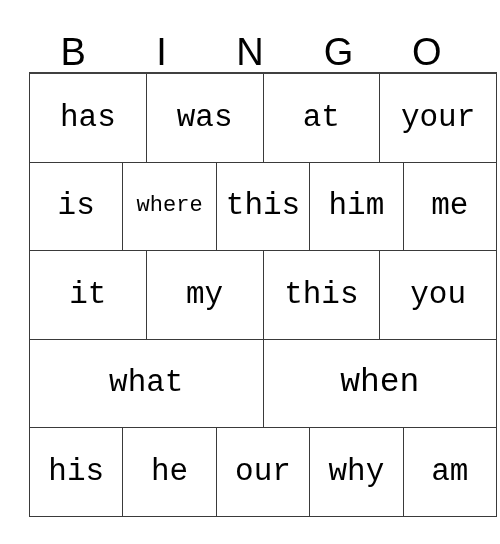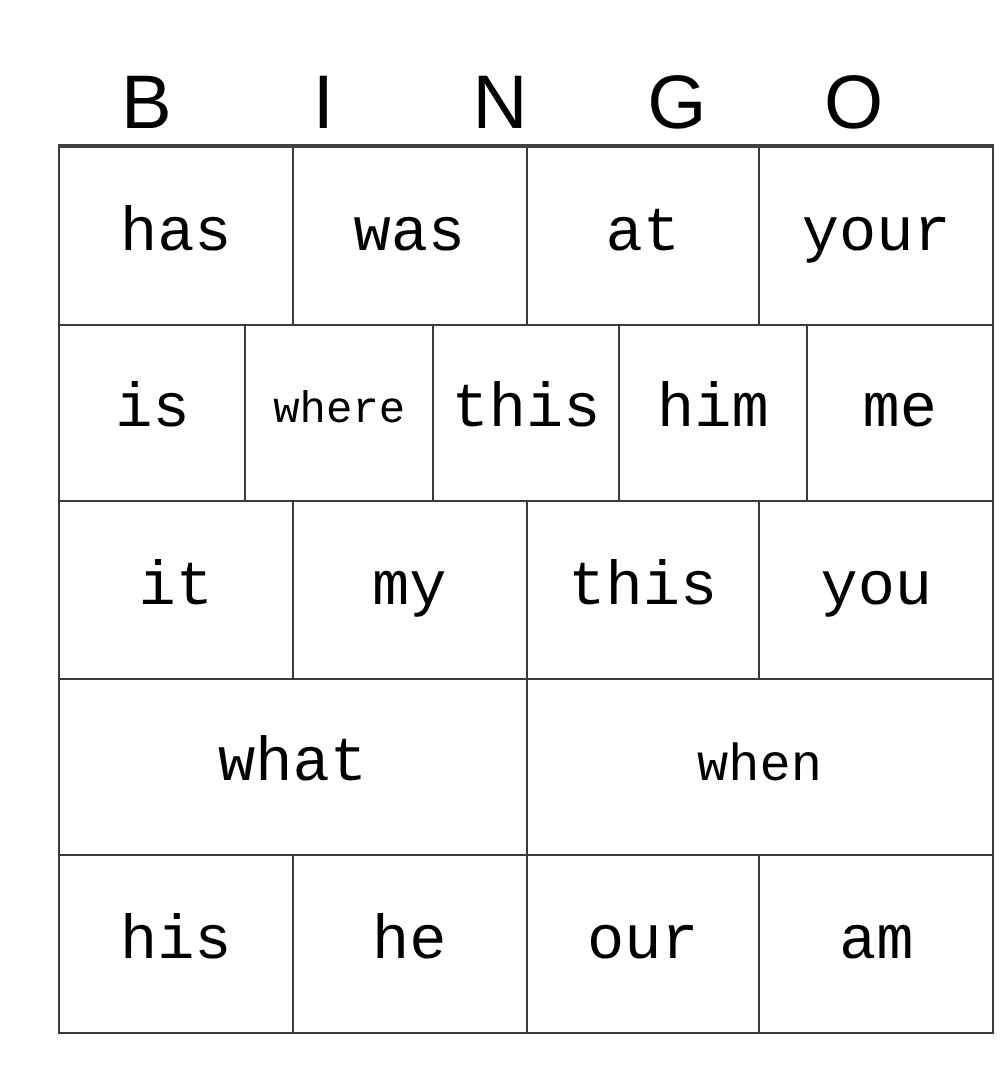--- a/index.html
+++ b/index.html
@@ -71,21 +71,21 @@
     text-align: center;
     font-size: 31px;
     line-height: 34px;
     font-weight: 400;
     color: #000000;
     white-space: nowrap;
     user-select: none;
   }
   
   .cell-text.shrink-sm { font-size: 22px; line-height: 26px; }
-  .cell-text.shrink-md { font-size: 26px; line-height: 30px; }
+  .cell-text.shrink-md { font-size: 33px; line-height: 30px; }
 </style>
 </head>
 <body>
 
 <div class="card">
 
   <div class="header-row">
       <div class="header-cell">B</div>
       <div class="header-cell">I</div>
       <div class="header-cell">N</div>
@@ -151,18 +151,21 @@
         <div class="cell">
           <span class="cell-text">his</span>
         </div>
         <div class="cell">
           <span class="cell-text">he</span>
         </div>
         <div class="cell">
           <span class="cell-text">our</span>
         </div>
         <div class="cell">
+          <span class="cell-text">why</span>
+        </div>
+        <div class="cell">
           <span class="cell-text">am</span>
         </div>
       </div>
     </div>
 
 </div>
 
 </body></html>

